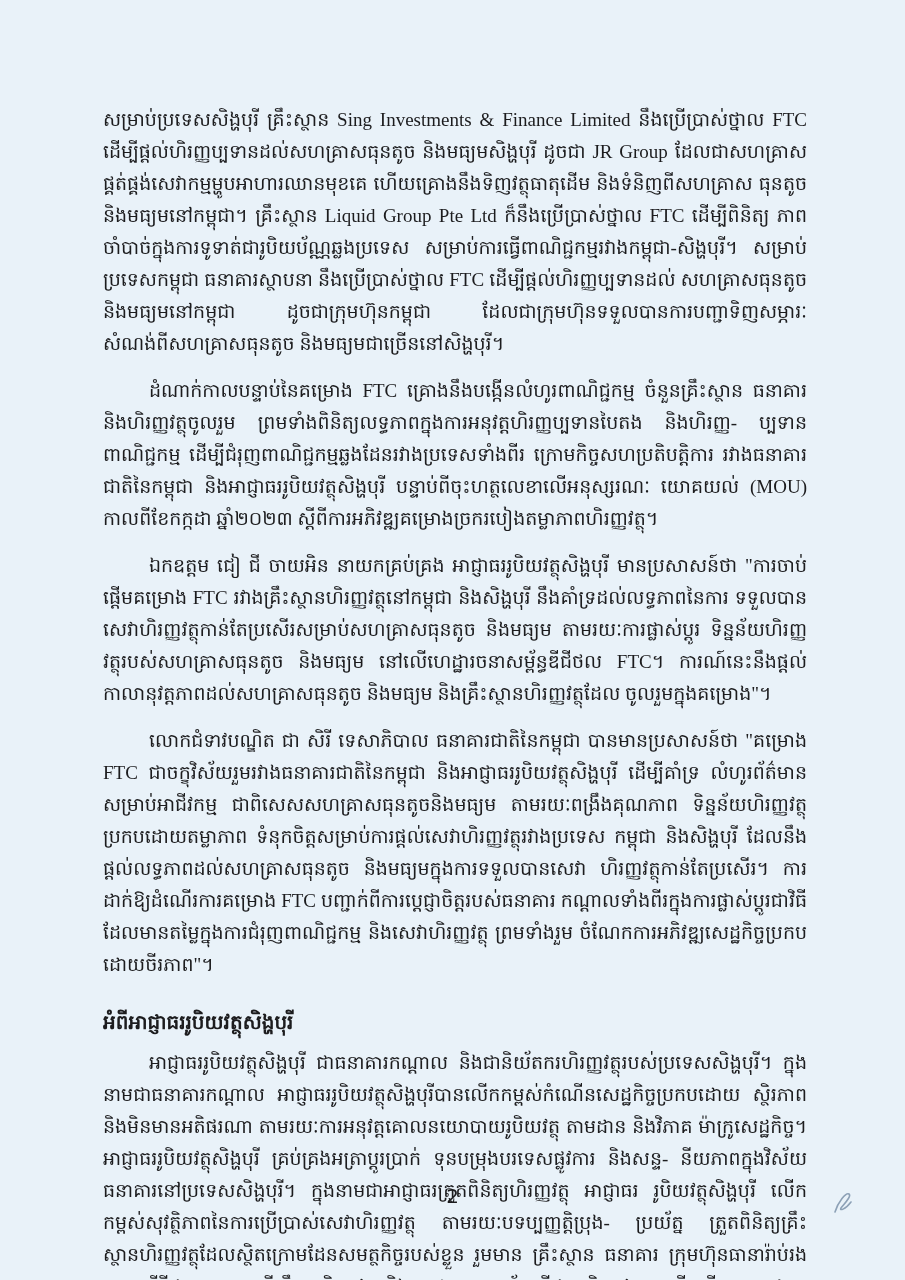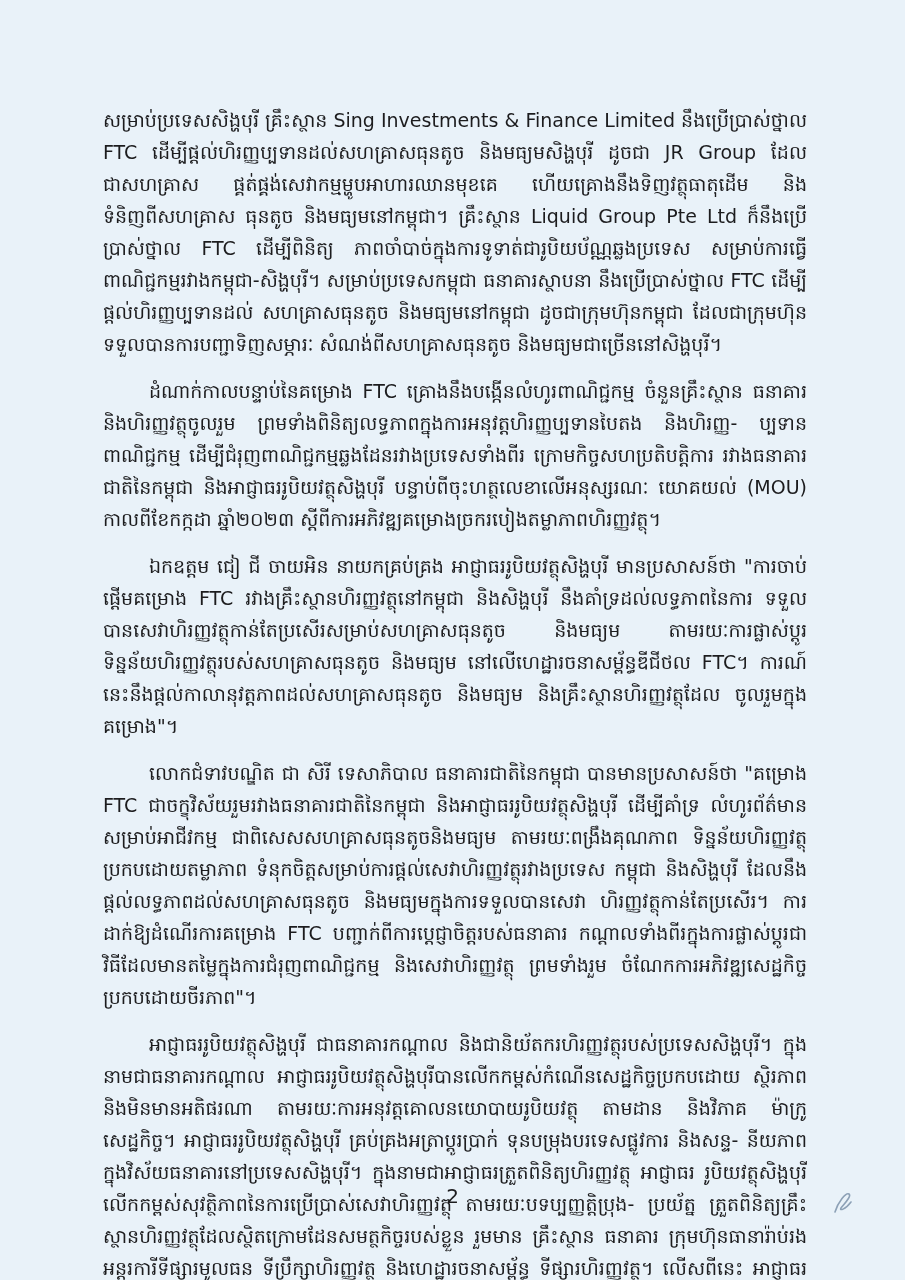--- a/index.html
+++ b/index.html
@@ -20,20 +20,21 @@
     left: 103px;
     top: 104px;
     width: 704px;
   }
   .para {
     font-size: 19px;
     line-height: 32px;
     text-align: justify;
     margin: 0 0 15px 0;
     word-break: break-word;
+    font-family: Liberation Serif, serif;
   }
   .para.indent {
     text-indent: 46px;
   }
   .heading {
     font-size: 20px;
     font-weight: bold;
     margin: 26px 0 10px 0;
     line-height: 30px;
   }
@@ -59,20 +60,21 @@
 </style>
 </head>
 <body style="background: rgb(233, 242, 249); color: rgb(28, 28, 30);">
 
 <div class="page">
   <div>
       <p class="para">សម្រាប់ប្រទេសសិង្ហបុរី គ្រឹះស្ថាន Sing Investments &amp; Finance Limited នឹងប្រើប្រាស់ថ្នាល FTC ដើម្បីផ្តល់ហិរញ្ញប្បទានដល់សហគ្រាសធុនតូច និងមធ្យមសិង្ហបុរី ដូចជា JR Group ដែលជាសហគ្រាស ផ្គត់ផ្គង់សេវាកម្មម្ហូបអាហារឈានមុខគេ ហើយគ្រោងនឹងទិញវត្ថុធាតុដើម និងទំនិញពីសហគ្រាស ធុនតូច និងមធ្យមនៅកម្ពុជា។ គ្រឹះស្ថាន Liquid Group Pte Ltd ក៏នឹងប្រើប្រាស់ថ្នាល FTC ដើម្បីពិនិត្យ ភាពចាំបាច់ក្នុងការទូទាត់ជារូបិយប័ណ្ណឆ្លងប្រទេស សម្រាប់ការធ្វើពាណិជ្ជកម្មរវាងកម្ពុជា-សិង្ហបុរី។ សម្រាប់ប្រទេសកម្ពុជា ធនាគារស្ថាបនា នឹងប្រើប្រាស់ថ្នាល FTC ដើម្បីផ្តល់ហិរញ្ញប្បទានដល់ សហគ្រាសធុនតូច និងមធ្យមនៅកម្ពុជា ដូចជាក្រុមហ៊ុនកម្ពុជា ដែលជាក្រុមហ៊ុនទទួលបានការបញ្ជាទិញសម្ភារៈ សំណង់ពីសហគ្រាសធុនតូច និងមធ្យមជាច្រើននៅសិង្ហបុរី។</p>
       <p class="para indent">ដំណាក់កាលបន្ទាប់នៃគម្រោង FTC គ្រោងនឹងបង្កើនលំហូរពាណិជ្ជកម្ម ចំនួនគ្រឹះស្ថាន ធនាគារនិងហិរញ្ញវត្ថុចូលរួម ព្រមទាំងពិនិត្យលទ្ធភាពក្នុងការអនុវត្តហិរញ្ញប្បទានបៃតង និងហិរញ្ញ- ប្បទានពាណិជ្ជកម្ម ដើម្បីជំរុញពាណិជ្ជកម្មឆ្លងដែនរវាងប្រទេសទាំងពីរ ក្រោមកិច្ចសហប្រតិបត្តិការ រវាងធនាគារជាតិនៃកម្ពុជា និងអាជ្ញាធររូបិយវត្ថុសិង្ហបុរី បន្ទាប់ពីចុះហត្ថលេខាលើអនុស្សរណៈ យោគយល់ (MOU) កាលពីខែកក្កដា ឆ្នាំ២០២៣ ស្តីពីការអភិវឌ្ឍគម្រោងច្រករបៀងតម្លាភាពហិរញ្ញវត្ថុ។</p>
       <p class="para indent">ឯកឧត្តម ជៀ ជី ចាយអិន នាយកគ្រប់គ្រង អាជ្ញាធររូបិយវត្ថុសិង្ហបុរី មានប្រសាសន៍ថា "ការចាប់ផ្តើមគម្រោង FTC រវាងគ្រឹះស្ថានហិរញ្ញវត្ថុនៅកម្ពុជា និងសិង្ហបុរី នឹងគាំទ្រដល់លទ្ធភាពនៃការ ទទួលបានសេវាហិរញ្ញវត្ថុកាន់តែប្រសើរសម្រាប់សហគ្រាសធុនតូច និងមធ្យម តាមរយៈការផ្លាស់ប្តូរ ទិន្នន័យហិរញ្ញវត្ថុរបស់សហគ្រាសធុនតូច និងមធ្យម នៅលើហេដ្ឋារចនាសម្ព័ន្ធឌីជីថល FTC។ ការណ៍នេះនឹងផ្តល់កាលានុវត្តភាពដល់សហគ្រាសធុនតូច និងមធ្យម និងគ្រឹះស្ថានហិរញ្ញវត្ថុដែល ចូលរួមក្នុងគម្រោង"។</p>
       <p class="para indent">លោកជំទាវបណ្ឌិត ជា សិរី ទេសាភិបាល ធនាគារជាតិនៃកម្ពុជា បានមានប្រសាសន៍ថា "គម្រោង FTC ជាចក្ខុវិស័យរួមរវាងធនាគារជាតិនៃកម្ពុជា និងអាជ្ញាធររូបិយវត្ថុសិង្ហបុរី ដើម្បីគាំទ្រ លំហូរព័ត៌មានសម្រាប់អាជីវកម្ម ជាពិសេសសហគ្រាសធុនតូចនិងមធ្យម តាមរយៈពង្រឹងគុណភាព ទិន្នន័យហិរញ្ញវត្ថុប្រកបដោយតម្លាភាព ទំនុកចិត្តសម្រាប់ការផ្តល់សេវាហិរញ្ញវត្ថុរវាងប្រទេស កម្ពុជា និងសិង្ហបុរី ដែលនឹងផ្តល់លទ្ធភាពដល់សហគ្រាសធុនតូច និងមធ្យមក្នុងការទទួលបានសេវា ហិរញ្ញវត្ថុកាន់តែប្រសើរ។ ការដាក់ឱ្យដំណើរការគម្រោង FTC បញ្ជាក់ពីការប្តេជ្ញាចិត្តរបស់ធនាគារ កណ្តាលទាំងពីរក្នុងការផ្លាស់ប្តូរជាវិធីដែលមានតម្លៃក្នុងការជំរុញពាណិជ្ជកម្ម និងសេវាហិរញ្ញវត្ថុ ព្រមទាំងរួម ចំណែកការអភិវឌ្ឍសេដ្ឋកិច្ចប្រកបដោយចីរភាព"។</p>
+      <h2 class="heading">អំពីអាជ្ញាធររូបិយវត្ថុសិង្ហបុរី</h2>
       <p class="para indent">អាជ្ញាធររូបិយវត្ថុសិង្ហបុរី ជាធនាគារកណ្តាល និងជានិយ័តករហិរញ្ញវត្ថុរបស់ប្រទេសសិង្ហបុរី។ ក្នុងនាមជាធនាគារកណ្តាល អាជ្ញាធររូបិយវត្ថុសិង្ហបុរីបានលើកកម្ពស់កំណើនសេដ្ឋកិច្ចប្រកបដោយ ស្ថិរភាព និងមិនមានអតិផរណា តាមរយៈការអនុវត្តគោលនយោបាយរូបិយវត្ថុ តាមដាន និងវិភាគ ម៉ាក្រូសេដ្ឋកិច្ច។ អាជ្ញាធររូបិយវត្ថុសិង្ហបុរី គ្រប់គ្រងអត្រាប្តូរប្រាក់ ទុនបម្រុងបរទេសផ្លូវការ និងសន្ទ- នីយភាពក្នុងវិស័យធនាគារនៅប្រទេសសិង្ហបុរី។ ក្នុងនាមជាអាជ្ញាធរត្រួតពិនិត្យហិរញ្ញវត្ថុ អាជ្ញាធរ រូបិយវត្ថុសិង្ហបុរី លើកកម្ពស់សុវត្ថិភាពនៃការប្រើប្រាស់សេវាហិរញ្ញវត្ថុ តាមរយៈបទប្បញ្ញត្តិប្រុង- ប្រយ័ត្ន ត្រួតពិនិត្យគ្រឹះស្ថានហិរញ្ញវត្ថុដែលស្ថិតក្រោមដែនសមត្ថកិច្ចរបស់ខ្លួន រួមមាន គ្រឹះស្ថាន ធនាគារ ក្រុមហ៊ុនធានារ៉ាប់រង អន្តរការីទីផ្សារមូលធន ទីប្រឹក្សាហិរញ្ញវត្ថុ និងហេដ្ឋារចនាសម្ព័ន្ធ ទីផ្សារហិរញ្ញវត្ថុ។ លើសពីនេះ អាជ្ញាធររូបិយវត្ថុសិង្ហបុរីមានភារកិច្ចគ្រប់គ្រងដំណើរការរបស់</p>
     </div>
 </div>
 
 <div class="footer">
   <span class="page-number">2</span>
 </div>
 
 <svg class="handwritten-mark" viewBox="0 0 26 30" xmlns="http://www.w3.org/2000/svg">
   <path id="mark-path" d="M4 24 C7 14, 15 4, 18 6 C21 8, 13 16, 10 20 C8 23, 14 22, 20 14" fill="none" stroke="#7d93ab" stroke-width="1.6" stroke-linecap="round"></path>

